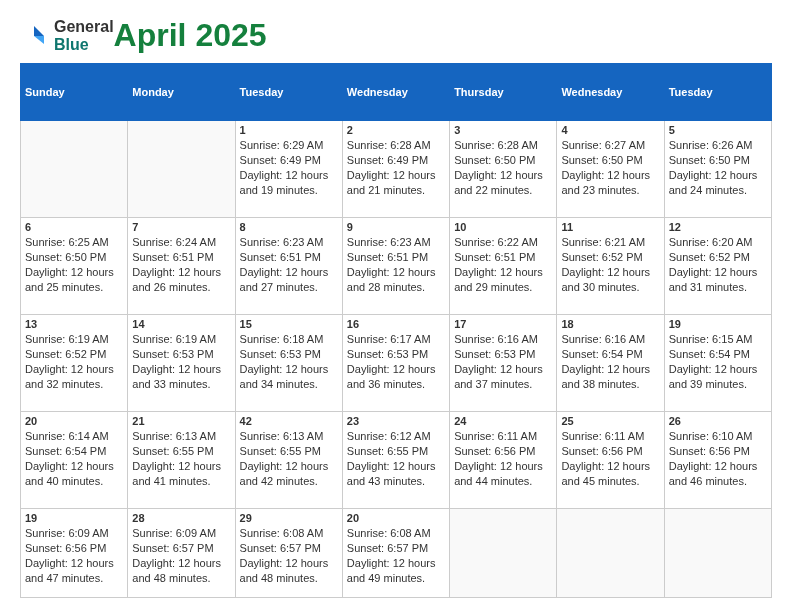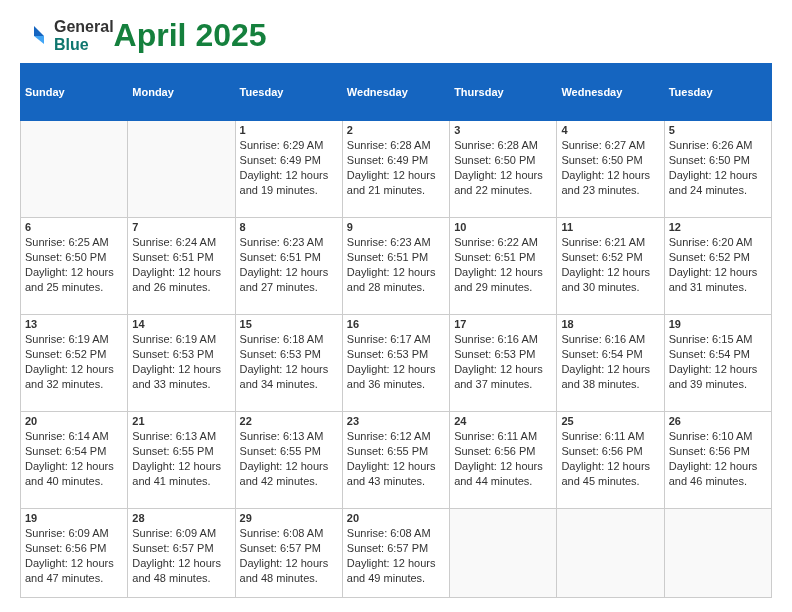--- a/index.html
+++ b/index.html
@@ -223,21 +223,21 @@
         <tr>
           <td>
             <span class="day-num">20</span>
             <div class="day-info">Sunrise: 6:14 AM<br>Sunset: 6:54 PM<br>Daylight: 12 hours and 40 minutes.</div>
           </td>
           <td>
             <span class="day-num">21</span>
             <div class="day-info">Sunrise: 6:13 AM<br>Sunset: 6:55 PM<br>Daylight: 12 hours and 41 minutes.</div>
           </td>
           <td>
-            <span class="day-num">22</span>
+            <span class="day-num">42</span>
             <div class="day-info">Sunrise: 6:13 AM<br>Sunset: 6:55 PM<br>Daylight: 12 hours and 42 minutes.</div>
           </td>
           <td>
             <span class="day-num">23</span>
             <div class="day-info">Sunrise: 6:12 AM<br>Sunset: 6:55 PM<br>Daylight: 12 hours and 43 minutes.</div>
           </td>
           <td>
             <span class="day-num">24</span>
             <div class="day-info">Sunrise: 6:11 AM<br>Sunset: 6:56 PM<br>Daylight: 12 hours and 44 minutes.</div>
           </td>

